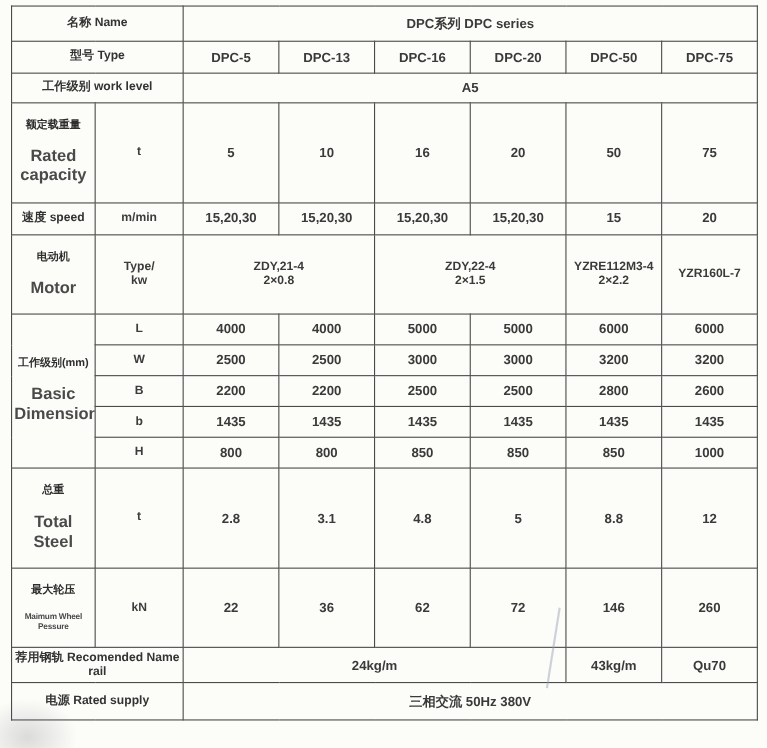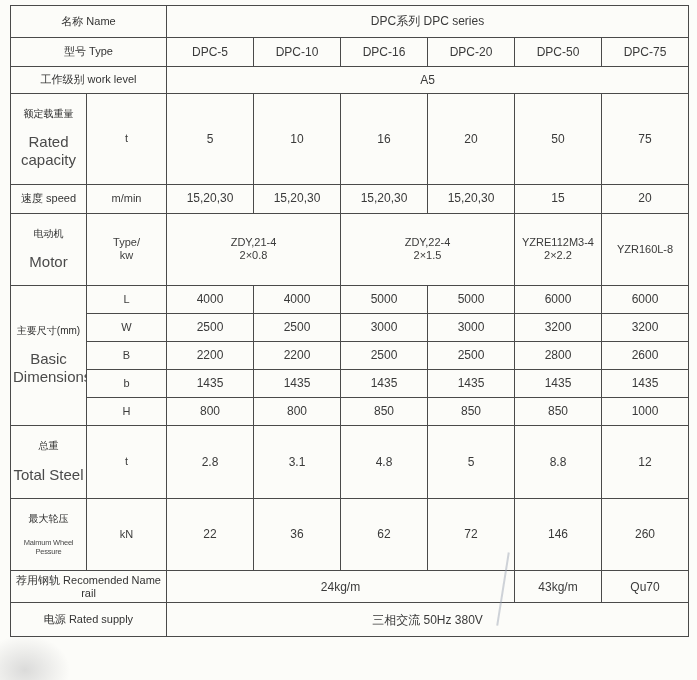--- a/index.html
+++ b/index.html
@@ -10,20 +10,21 @@
     color:#3c3c3c;
     position:relative;
     overflow:hidden;
   }
   
   table.spec{
     border-collapse:collapse;
     table-layout:fixed;
     width:678px;
     margin:5px 0 0 10px;
+    font-weight:bold;
   }
   table.spec td{
     border:1.5px solid #4a4a4a;
     text-align:center;
     vertical-align:middle;
     padding:1px 2px;
     white-space:pre-line;
     line-height:1.2;
     overflow:hidden;
   }
@@ -87,21 +88,21 @@
       <col style="width:87px">
   </colgroup>
   <tbody>
     <tr class="r-name">
       <td colspan="2" class="lbl">名称  Name</td>
       <td colspan="6" class="val">DPC系列  DPC  series</td>
     </tr>
     <tr class="r-type">
       <td colspan="2" class="lbl">型号  Type</td>
       <td class="val">DPC-5</td>
-      <td class="val">DPC-10</td>
+      <td class="val">DPC-13</td>
       <td class="val">DPC-16</td>
       <td class="val">DPC-20</td>
       <td class="val">DPC-50</td>
       <td class="val">DPC-75</td>
     </tr>
     <tr class="r-work">
       <td colspan="2" class="lbl">工作级别 work level</td>
       <td colspan="6" class="val">A5</td>
     </tr>
     <tr class="r-cap">
@@ -133,25 +134,25 @@
         <span class="en-l">Motor</span>
       </td>
       <td class="unit">Type/
 kw</td>
       <td colspan="2" class="val motor-val">ZDY,21-4
 2×0.8</td>
       <td colspan="2" class="val motor-val">ZDY,22-4
 2×1.5</td>
       <td class="val motor-val">YZRE112M3-4
 2×2.2</td>
-      <td class="val motor-val">YZR160L-8</td>
+      <td class="val motor-val">YZR160L-7</td>
     </tr>
     <tr class="r-dim">
       <td rowspan="5" class="lbl">
-        <span class="zh-l">主要尺寸(mm)</span>
+        <span class="zh-l">工作级别(mm)</span>
         <span class="en-l">Basic
 Dimensions</span>
       </td>
       <td class="unit">L</td>
       <td class="val">4000</td>
       <td class="val">4000</td>
       <td class="val">5000</td>
       <td class="val">5000</td>
       <td class="val">6000</td>
       <td class="val">6000</td>

